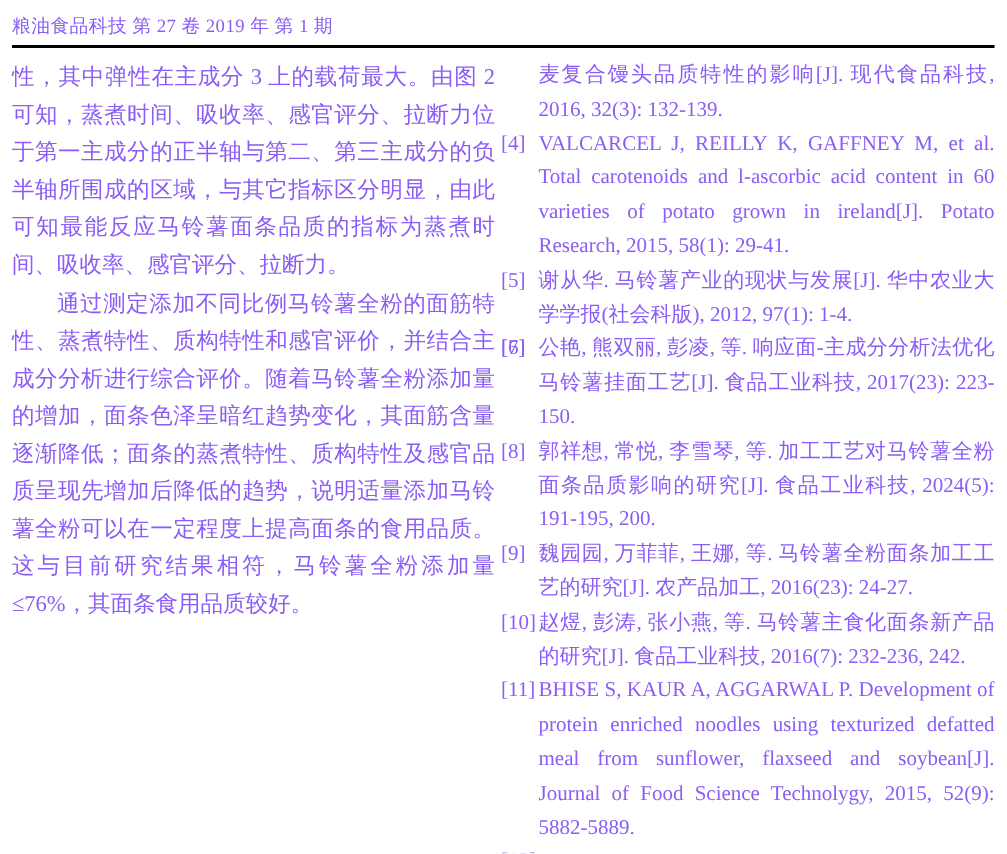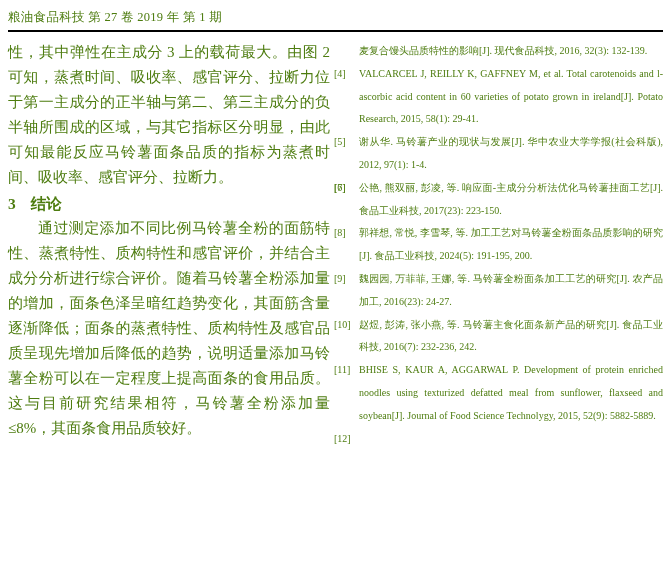--- a/index.html
+++ b/index.html
@@ -2,21 +2,21 @@
 <html><head>
 <meta charset="utf-8">
 <style>
   * { margin: 0; padding: 0; box-sizing: border-box; }
   html, body { background: #ffffff; }
   .page {
     position: relative;
     width: 671px;
     height: 569px;
     background: #ffffff;
-    color: #4d7c0f;
+    color: #8b5cf6;
     font-family: "Liberation Serif", "DejaVu Serif", serif;
     overflow: hidden;
   }
   .header {
     position: absolute;
     top: 9px; left: 8px; right: 8px;
     display: flex;
     justify-content: space-between;
     align-items: flex-end;
     border-bottom: 2px solid #000;
@@ -38,43 +38,42 @@
     text-align: justify;
   }
   .col-left p.indent { text-indent: 2em; }
   .section-heading {
     font-weight: bold;
     font-size: 15.5px;
   }
   .section-heading .sec-num { margin-right: 15px; }
   .col-right {
     flex: 1;
-    font-size: 10px;
+    font-size: 14px;
     line-height: 22.8px;
     text-align: justify;
   }
   .ref-cont { padding-left: 25px; }
   .ref-item { position: relative; padding-left: 25px; }
   .ref-num { position: absolute; left: 0; top: 0; }
 </style>
 </head>
 <body>
 
 <div class="page">
 
   <div class="header">
     <span class="header-left">粮油食品科技 第 27 卷 2019 年 第 1 期</span>
   </div>
 
   <div class="columns">
 
     <div class="col-left">
       <p>性，其中弹性在主成分 3 上的载荷最大。由图 2 可知，蒸煮时间、吸收率、感官评分、拉断力位于第一主成分的正半轴与第二、第三主成分的负半轴所围成的区域，与其它指标区分明显，由此可知最能反应马铃薯面条品质的指标为蒸煮时间、吸收率、感官评分、拉断力。</p>
-      <p class="section-heading"><span class="sec-num">3</span><span>结论</span></p>
-      <p class="indent">通过测定添加不同比例马铃薯全粉的面筋特性、蒸煮特性、质构特性和感官评价，并结合主成分分析进行综合评价。随着马铃薯全粉添加量的增加，面条色泽呈暗红趋势变化，其面筋含量逐渐降低；面条的蒸煮特性、质构特性及感官品质呈现先增加后降低的趋势，说明适量添加马铃薯全粉可以在一定程度上提高面条的食用品质。这与目前研究结果相符，马铃薯全粉添加量≤8%，其面条食用品质较好。</p>
+      <p class="indent">通过测定添加不同比例马铃薯全粉的面筋特性、蒸煮特性、质构特性和感官评价，并结合主成分分析进行综合评价。随着马铃薯全粉添加量的增加，面条色泽呈暗红趋势变化，其面筋含量逐渐降低；面条的蒸煮特性、质构特性及感官品质呈现先增加后降低的趋势，说明适量添加马铃薯全粉可以在一定程度上提高面条的食用品质。这与目前研究结果相符，马铃薯全粉添加量≤76%，其面条食用品质较好。</p>
     </div>
 
     <div class="col-right">
       <div class="ref-cont">麦复合馒头品质特性的影响[J]. 现代食品科技, 2016, 32(3): 132-139.</div>
 
       <div class="ref-item">
         <span class="ref-num">[4]</span>
         <span>VALCARCEL J, REILLY K, GAFFNEY M, et al. Total carotenoids and l-ascorbic acid content in 60 varieties of potato grown in ireland[J]. Potato Research, 2015, 58(1): 29-41.</span>
       </div>
       <div class="ref-item">

